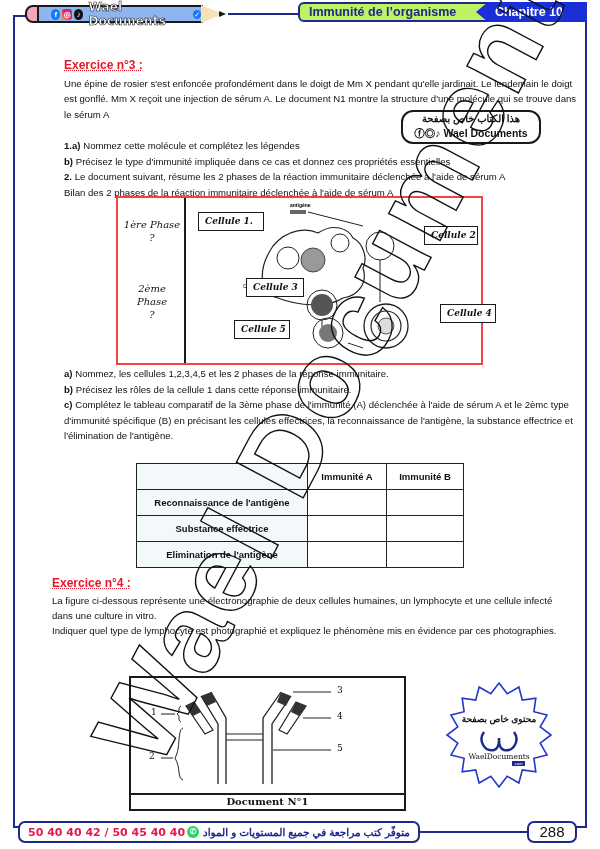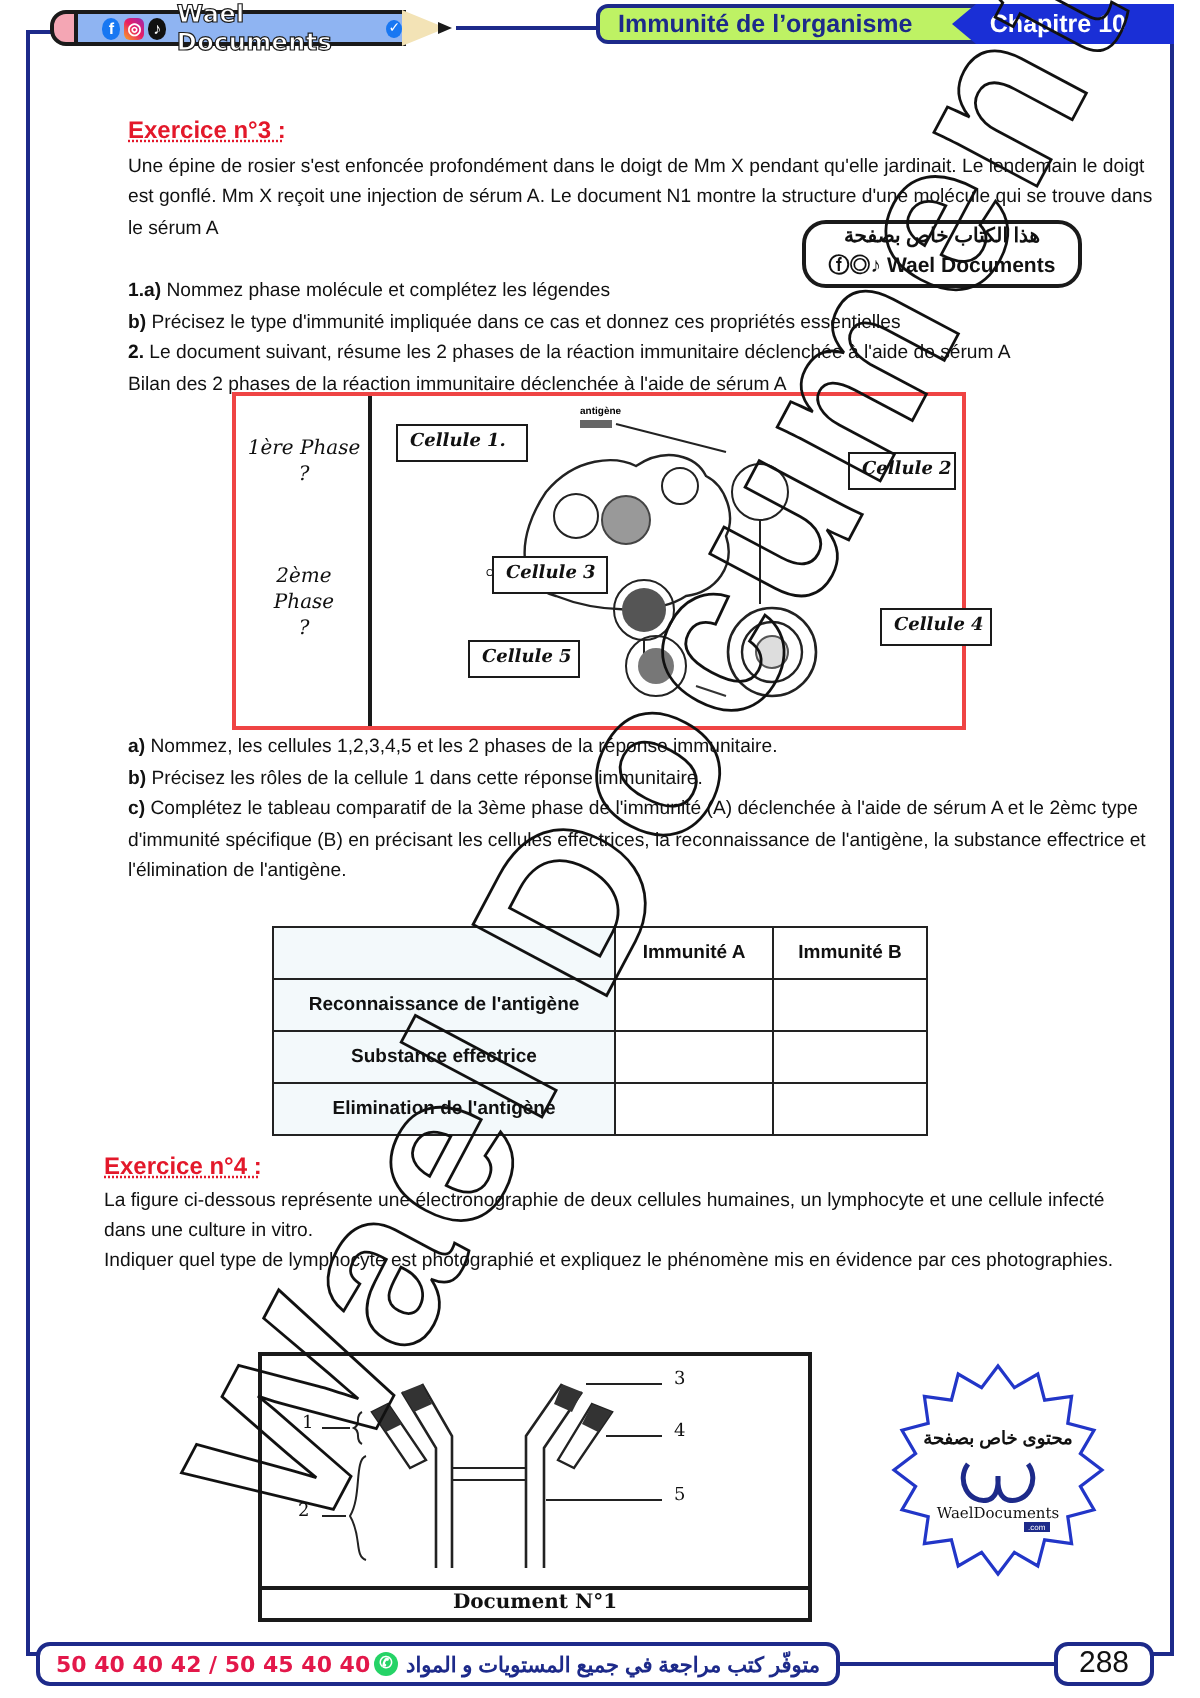--- a/index.html
+++ b/index.html
@@ -84,21 +84,21 @@
 <div class="pencil-line"></div>
 
 <div class="hdr-title">
   <span class="txt">Immunité de l’organisme</span>
 </div>
 <div class="chapter">Chapitre 10</div>
 
 <div class="content">
   <div class="ex-title">Exercice n°3 :</div>
   <p style="padding-right:4px;">Une épine de rosier s'est enfoncée profondément dans le doigt de Mm X pendant qu'elle jardinait. Le lendemain le doigt est gonflé. Mm X reçoit une injection de sérum A. Le document N1 montre la structure d'une molécule qui se trouve dans le sérum A</p>
-  <p style="margin-top:16px;"><b class="q">1.a)</b><span> Nommez phase molécule et complétez les légendes</span></p>
+  <p style="margin-top:16px;"><b class="q">1.a)</b><span> Nommez cette molécule et complétez les légendes</span></p>
   <p><b class="q">b)</b><span> Précisez le type d'immunité impliquée dans ce cas et donnez ces propriétés essentielles</span></p>
   <p><b class="q">2.</b><span>  Le document suivant, résume les 2 phases de la réaction immunitaire déclenchée à l'aide de sérum A</span></p>
   <p>Bilan des 2 phases de la réaction immunitaire déclenchée à l'aide de sérum A</p>
 </div>
 
 <div class="wm-box">
   <div class="ar" dir="rtl">هذا الكتاب خاص بصفحة</div>
   <div class="en"><span>ⓕ</span><span>◎</span><span>♪</span> <span>Wael Documents</span></div>
 </div>
 

